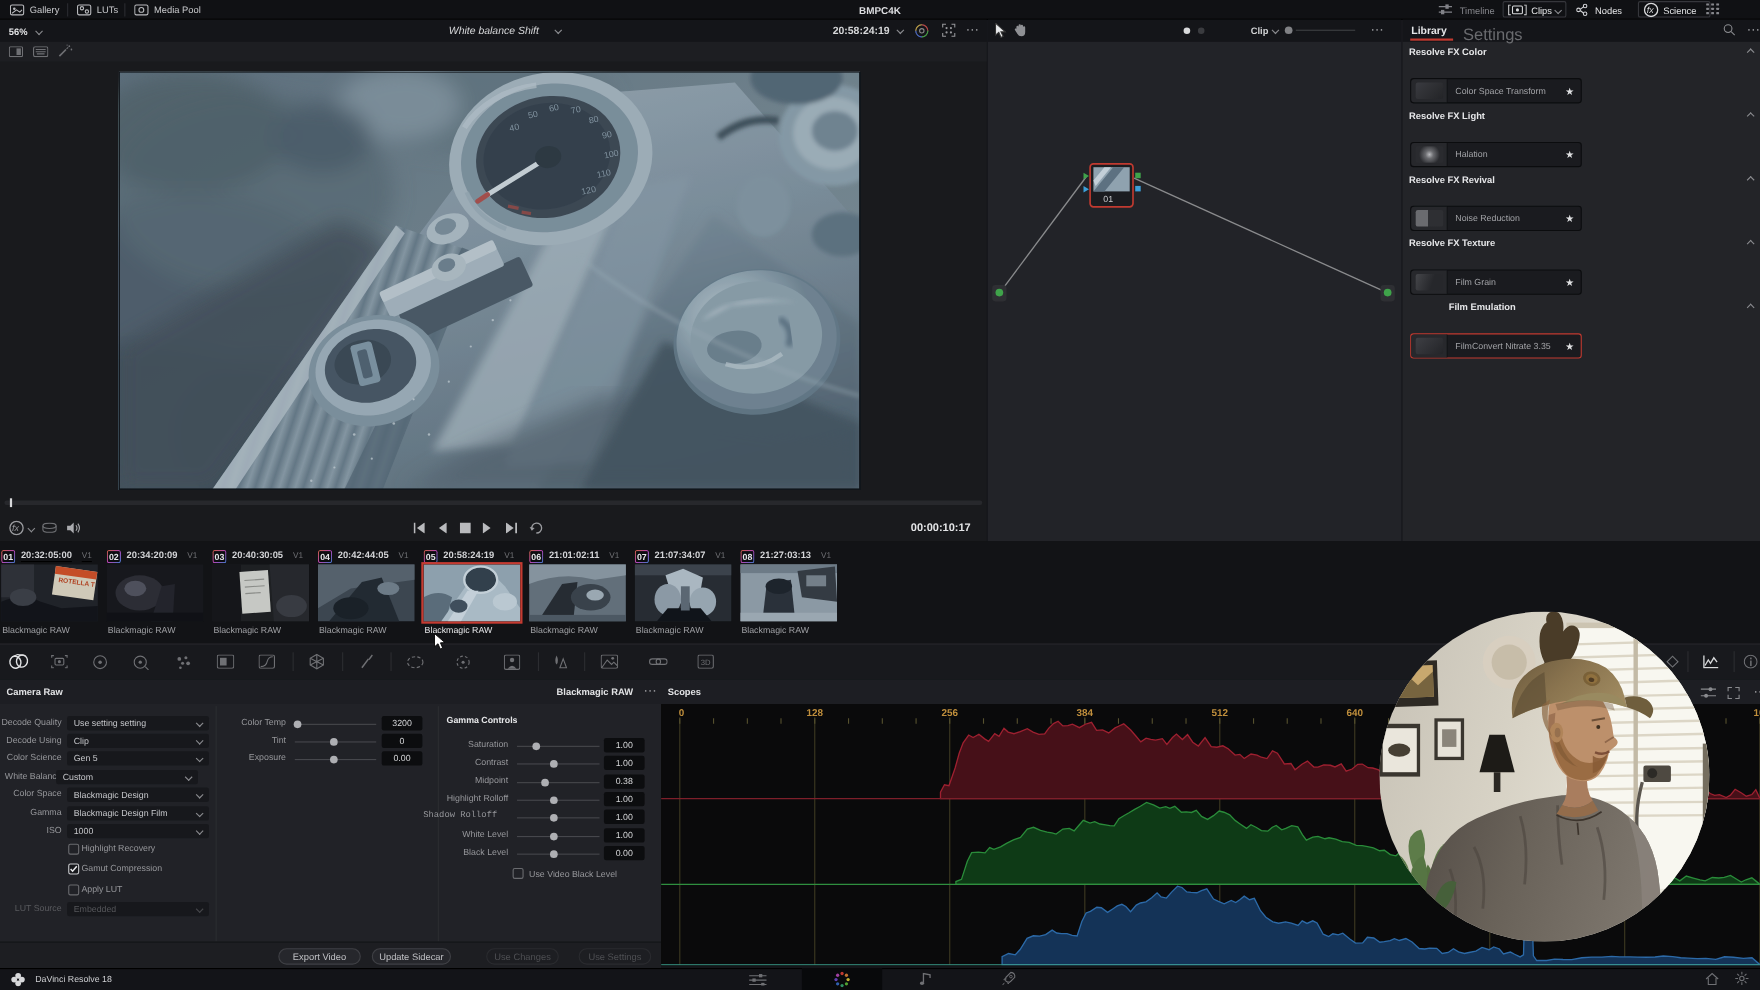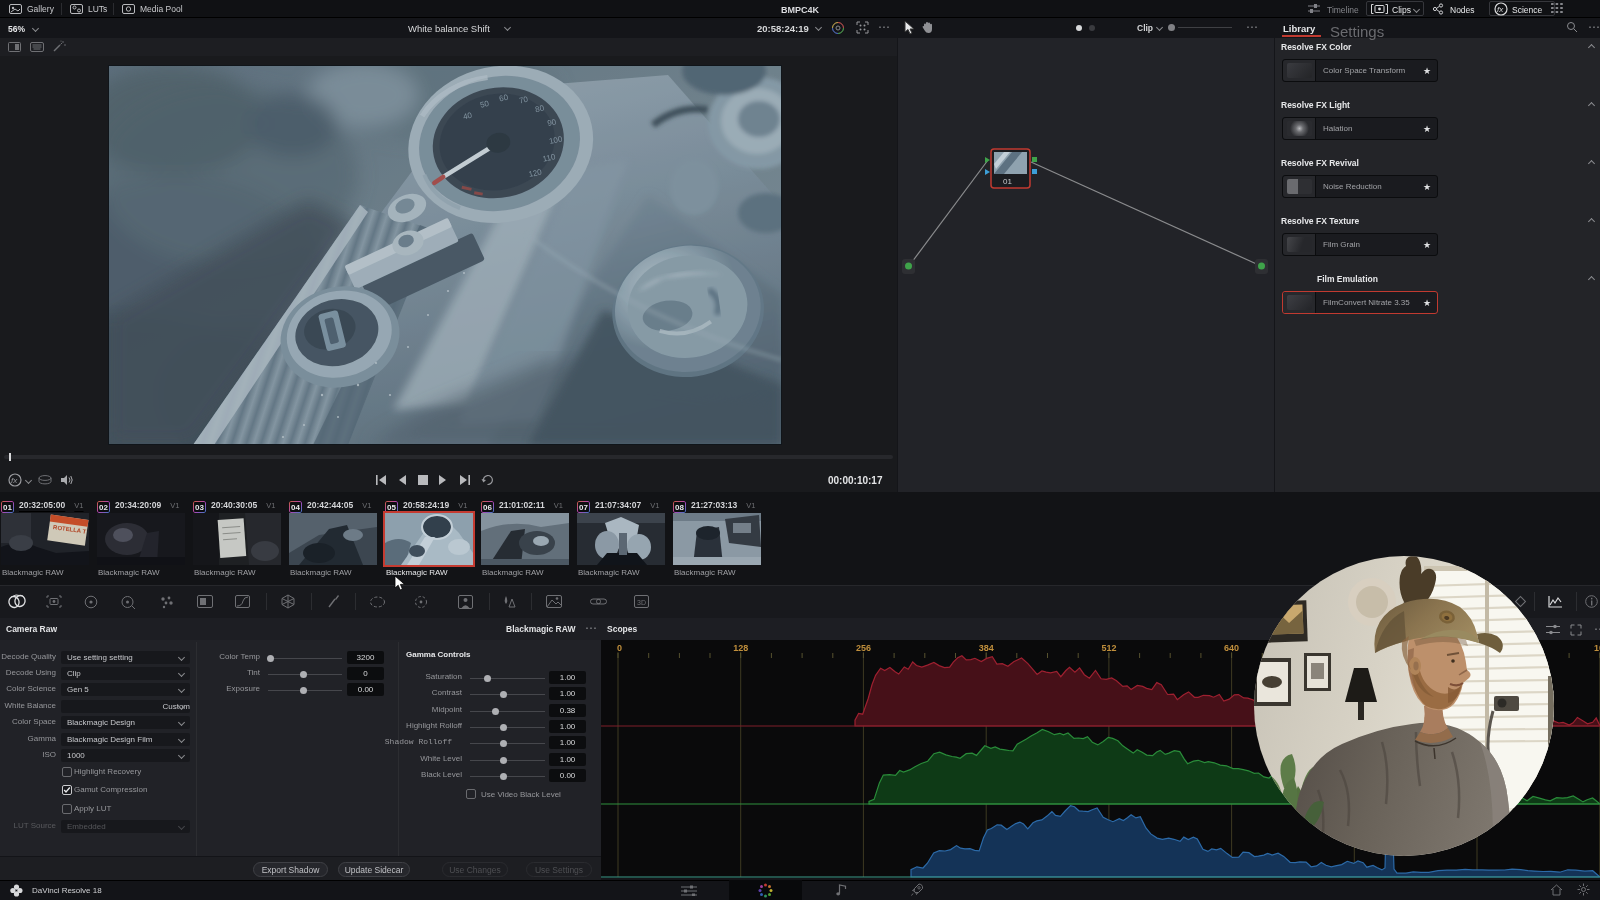--- a/index.html
+++ b/index.html
@@ -9,21 +9,21 @@
   #stage { position:relative; width:1600px; height:900px; background:#141519; }
   .txt { color:#9fa0a4; font-size:8.5px; white-space:nowrap; }
   .w { color:#e6e7e9; }
   .b { font-weight:bold; }
   .chev { display:inline-block; width:5px; height:5px; border-right:1px solid #8a8b8f;
     border-bottom:1px solid #8a8b8f; transform:rotate(45deg); vertical-align:2px; }
   .chevup { transform:rotate(-135deg); vertical-align:-2px; }
   .dots3 { color:#8a8b8f; font-size:12px; letter-spacing:1px; }
   #clips .txt { font-size:8px; }
   .fxitem { width:156px; height:23px; background:#1a1b1f; border:1px solid #0b0c0e; border-radius:3px;
-    display:flex; align-items:center; }
+    display:flex; align-items:center;margin-top:12px; }
   .fxsel { border:1px solid #c13a30; }
   .icell { width:33px; height:21px; background:#27282c; border-right:1px solid #0b0c0e;
     border-radius:3px 0 0 3px; display:flex; align-items:center; justify-content:center; }
   .ithumb { width:25px; height:15px; border-radius:2px; }
   .ilabel { color:#a2a3a7; font-size:8px; margin-left:7px; flex:1; white-space:nowrap; overflow:hidden; }
   .istar { color:#e0e1e3; font-size:9px; margin-right:6px; }
   .cliphead { position:absolute; top:496px; height:15px; }
   .cbadge { display:inline-block; width:13px; height:12px; font-size:8px; font-weight:bold; color:#e8e9eb;
     text-align:center; line-height:12px; background:#0c0d10; border-radius:2px;
     border:1px solid transparent; background-clip:padding-box; position:relative; }
@@ -116,21 +116,21 @@
   </svg>
   <div class="abs txt" style="left:1569px;top:21px;font-size:8.5px;color:#85868b;">Lightbox</div>
 </div>
 
 <div class="abs" style="left:0;top:18px;width:897px;height:474px;background:#191a1d;"></div>
 <div class="abs" style="left:0;top:18px;width:897px;height:20px;background:#141519;"></div>
 <div class="abs" style="left:0;top:38px;width:897px;height:18px;background:#1d1e22;"></div>
 <div id="viewer-header">
   <div class="abs txt b w" style="left:8px;top:24px;font-size:8.5px;">56%</div>
   <span class="abs chev" style="left:33px;top:26px;"></span>
-  <div class="abs txt" style="left:408px;top:23px;font-size:9.5px;color:#d6d7d9;">White balance Shift</div>
+  <div class="abs txt" style="left:408px;top:23px;font-size:9.5px;color:#d6d7d9;font-style:italic;">White balance Shift</div>
   <span class="abs chev" style="left:505px;top:25px;"></span>
   <div class="abs txt b" style="left:757px;top:23px;font-size:9.5px;color:#d6d7d9;">20:58:24:19</div>
   <span class="abs chev" style="left:816px;top:25px;"></span>
   <svg class="abs" style="left:831px;top:21px;" width="14" height="14" viewBox="0 0 14 14">
     <circle cx="7" cy="7" r="5.5" fill="none" stroke="#555"></circle>
     <path d="M7 1.5 A5.5 5.5 0 0 1 12.5 7" fill="none" stroke="#c04040"></path>
     <path d="M12.5 7 A5.5 5.5 0 0 1 7 12.5" fill="none" stroke="#40a040"></path>
     <path d="M7 12.5 A5.5 5.5 0 0 1 1.5 7" fill="none" stroke="#4060c0"></path>
     <path d="M1.5 7 A5.5 5.5 0 0 1 7 1.5" fill="none" stroke="#c0a040"></path>
     <circle cx="7" cy="7" r="2" fill="none" stroke="#888"></circle>
@@ -674,21 +674,21 @@
 <div class="abs" style="left:196px;top:642px;width:1px;height:214px;background:#2c2d31;"></div>
 <div class="abs" style="left:398px;top:642px;width:1px;height:214px;background:#2c2d31;"></div>
 <div class="abs" style="left:0;top:856px;width:601px;height:24px;background:#1d1e22;border-top:1px solid #131418;"></div>
 <div class="abs crlab" style="left:-24px;top:652px;width:80px;">Decode Quality</div>
 <div class="abs crdd" style="left:61px;top:651px;width:129px;"><span>Use setting setting</span><span class="chev" style="position:absolute;right:6px;top:4px;"></span></div>
 <div class="abs crlab" style="left:-24px;top:668px;width:80px;">Decode Using</div>
 <div class="abs crdd" style="left:61px;top:667px;width:129px;"><span>Clip</span><span class="chev" style="position:absolute;right:6px;top:4px;"></span></div>
 <div class="abs crlab" style="left:-24px;top:684px;width:80px;">Color Science</div>
 <div class="abs crdd" style="left:61px;top:683px;width:129px;"><span>Gen 5</span><span class="chev" style="position:absolute;right:6px;top:4px;"></span></div>
 <div class="abs crlab" style="left:-24px;top:701px;width:80px;">White Balance</div>
-<div class="abs crdd" style="left:61px;top:700px;width:129px;text-align:right;"><span>Custom</span><span class="chev" style="position:absolute;right:6px;top:4px;"></span></div>
+<div class="abs crdd" style="left:51px;top:700px;width:129px;"><span>Custom</span><span class="chev" style="position:absolute;right:6px;top:4px;"></span></div>
 <div class="abs crlab" style="left:-24px;top:717px;width:80px;">Color Space</div>
 <div class="abs crdd" style="left:61px;top:716px;width:129px;"><span>Blackmagic Design</span><span class="chev" style="position:absolute;right:6px;top:4px;"></span></div>
 <div class="abs crlab" style="left:-24px;top:734px;width:80px;">Gamma</div>
 <div class="abs crdd" style="left:61px;top:733px;width:129px;"><span>Blackmagic Design Film</span><span class="chev" style="position:absolute;right:6px;top:4px;"></span></div>
 <div class="abs crlab" style="left:-24px;top:750px;width:80px;">ISO</div>
 <div class="abs crdd" style="left:61px;top:749px;width:129px;"><span>1000</span><span class="chev" style="position:absolute;right:6px;top:4px;"></span></div>
 <div class="abs crcb" style="left:62px;top:767px;"></div>
 <div class="abs crlab2" style="left:74px;top:767px;">Highlight Recovery</div>
 <div class="abs crcb" style="left:62px;top:785px;background:#17181c;border-color:#c9cacd;">
         <svg width="8" height="8" viewBox="0 0 8 8">
@@ -736,21 +736,21 @@
 <div class="abs crlab" style="left:362px;top:754px;width:100px;">White Level</div>
 <div class="abs" style="left:470px;top:760px;width:75px;height:1px;background:#46474c;"></div>
 <div class="abs crknob" style="left:500px;top:757px;"></div>
 <div class="abs crval" style="left:549px;top:753px;">1.00</div>
 <div class="abs crlab" style="left:362px;top:770px;width:100px;">Black Level</div>
 <div class="abs" style="left:470px;top:776px;width:75px;height:1px;background:#46474c;"></div>
 <div class="abs crknob" style="left:500px;top:773px;"></div>
 <div class="abs crval" style="left:549px;top:769px;">0.00</div>
 <div class="abs crcb" style="left:466px;top:789px;"></div>
 <div class="abs crlab2" style="left:481px;top:790px;">Use Video Black Level</div>
-<div class="abs crbtn" style="left:253px;top:862px;width:75px;">Export Shadow</div>
+<div class="abs crbtn" style="left:253px;top:862px;width:75px;">Export Video</div>
 <div class="abs crbtn" style="left:338px;top:862px;width:72px;">Update Sidecar</div>
 <div class="abs crbtn dimbtn" style="left:442px;top:862px;width:66px;">Use Changes</div>
 <div class="abs crbtn dimbtn" style="left:526px;top:862px;width:66px;">Use Settings</div>
 </div>
 
 <div class="abs" style="left:601px;top:640px;width:999px;height:238px;background:#0a0a0b;border-left:1px solid #0a0a0b;"></div>
 <div id="scopes">
 <svg class="abs" style="left:601px;top:640px;" width="999" height="238" viewBox="0 0 999 238">
 <line x1="17.0" y1="12" x2="17.0" y2="237" stroke="#3e3a22" stroke-width="1"></line>
 <line x1="139.7" y1="12" x2="139.7" y2="237" stroke="#3e3a22" stroke-width="1"></line>

